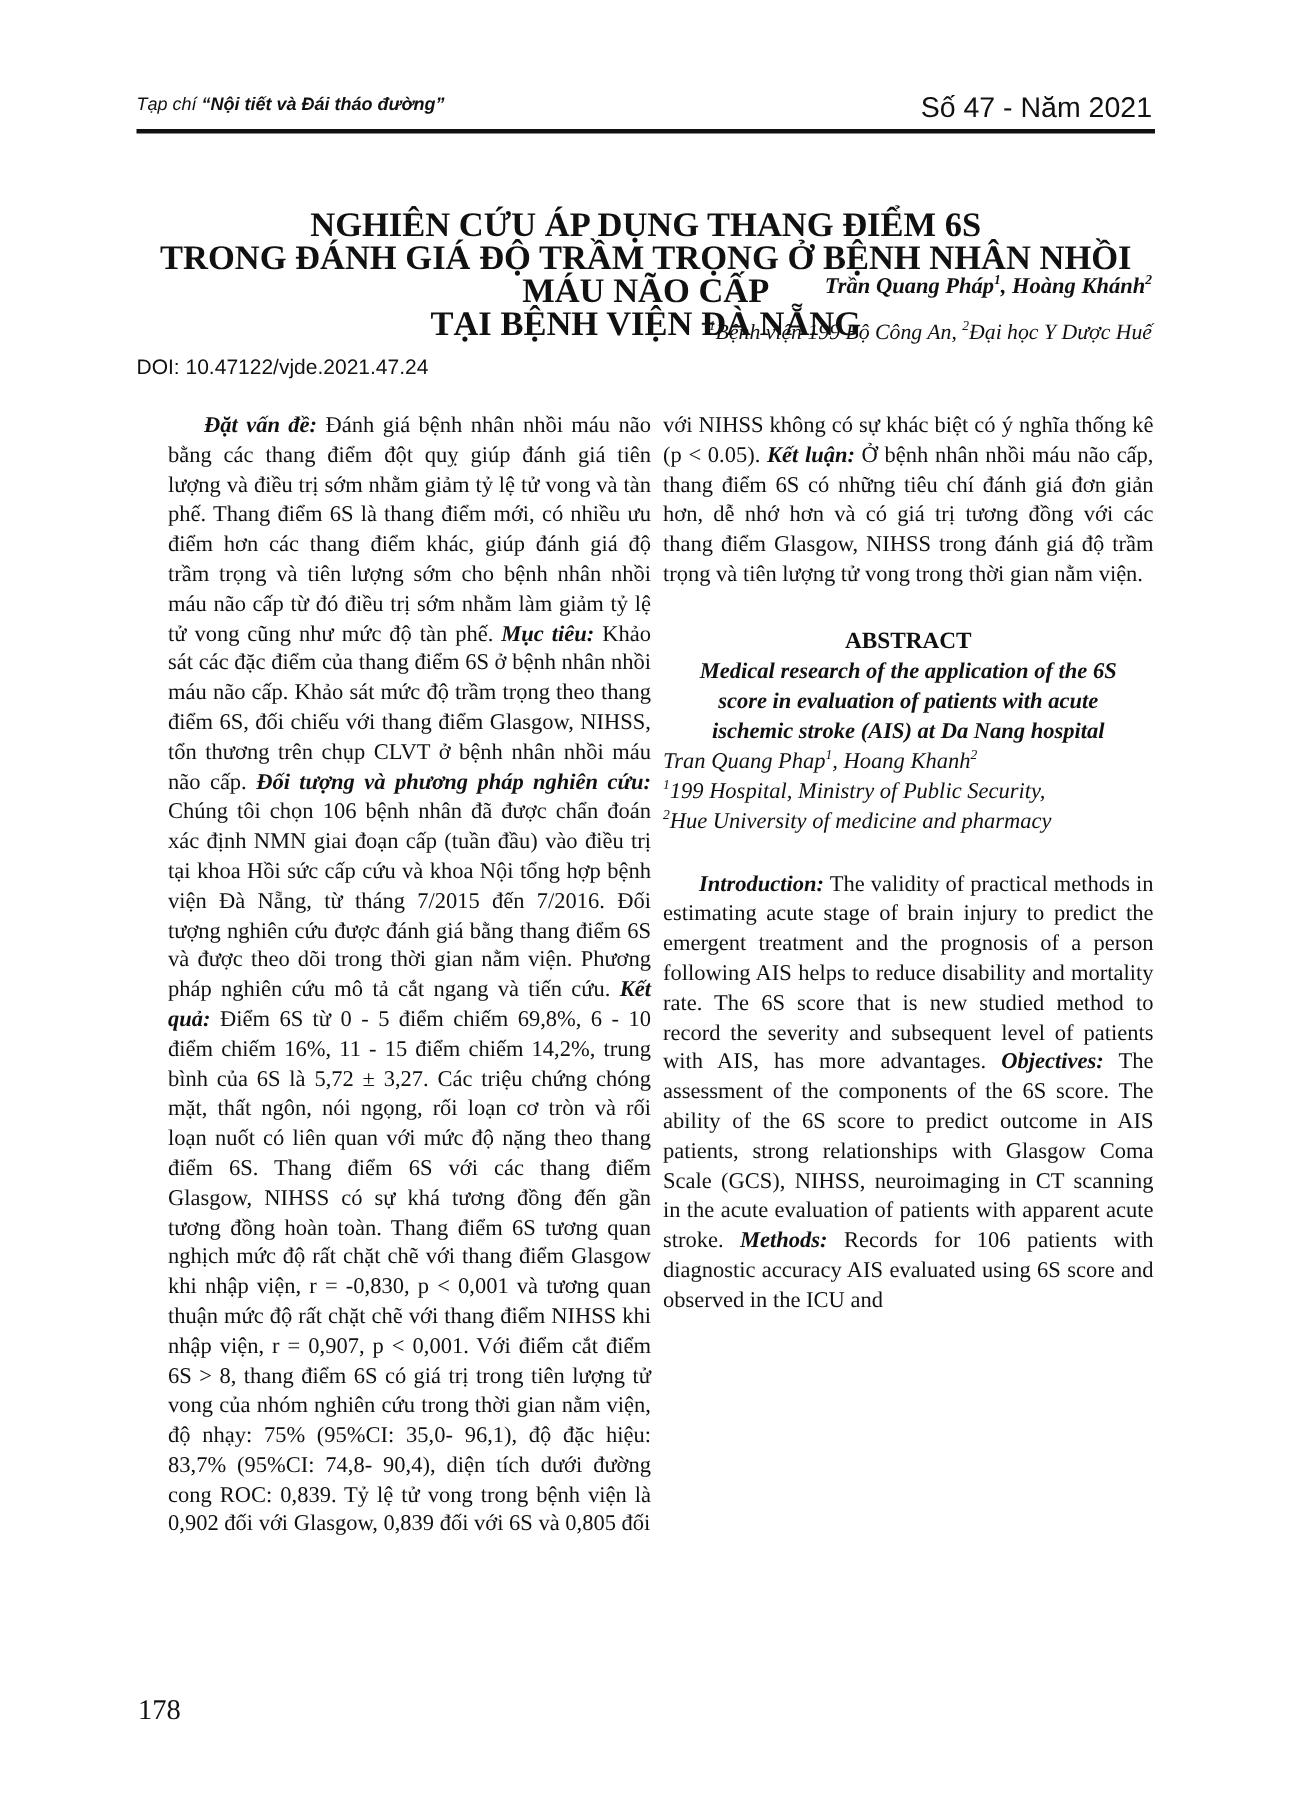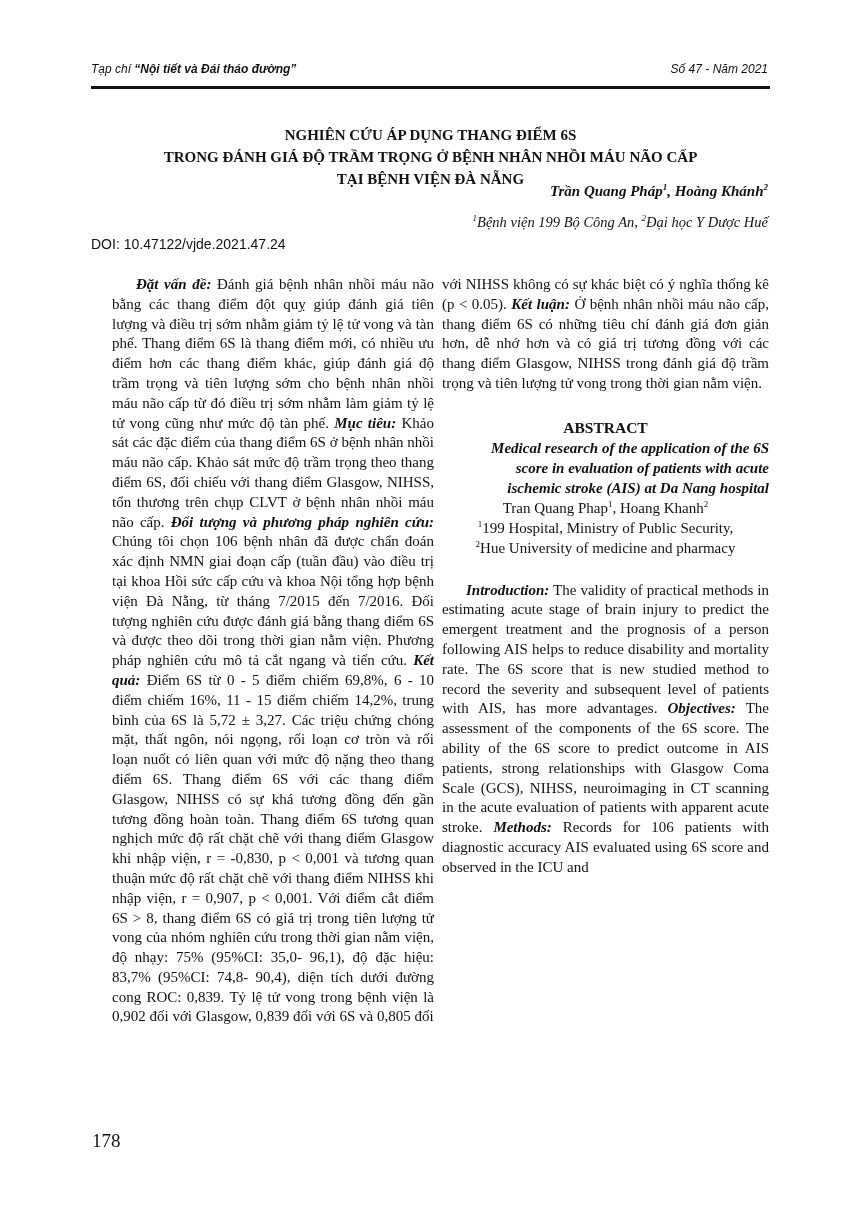--- a/index.html
+++ b/index.html
@@ -3,39 +3,39 @@
 <meta charset="utf-8">
 <style>
   html, body { margin:0; padding:0; background:#ffffff; }
   body { width:862px; height:1207px; position:relative; overflow:hidden; color:#111; }
   .serif { font-family:"Liberation Serif","DejaVu Serif",serif; }
   .sans { font-family:"Liberation Sans","DejaVu Sans",sans-serif; }
 
   .header { position:absolute; left:91px; top:62px; width:679px; height:22px; }
   .header .journal { position:absolute; left:0; top:0; font-size:12px; font-style:italic; }
   .header .journal b { font-weight:bold; }
-  .header .issue { position:absolute; right:2px; top:0; font-size:12px; font-style:italic; }
+  .header .issue { position:absolute; right:2px; top:0; font-size:19px; }
   .header-rule { position:absolute; left:91px; top:86px; width:679px; height:3px; background:#111; }
 
-  .title { position:absolute; left:91px; top:124px; width:679px; text-align:center; font-weight:bold; font-size:15px; line-height:22px; }
+  .title { position:absolute; left:91px; top:139px; width:679px; text-align:center; font-weight:bold; font-size:23px; line-height:22px; }
   .authors { position:absolute; right:94px; top:183px; font-size:15px; font-style:italic; font-weight:bold; }
   .affil { position:absolute; right:94px; top:214px; font-size:14.5px; font-style:italic; }
   sup { font-size:9px; line-height:0; vertical-align:super; }
   .doi { position:absolute; left:91px; top:236px; font-size:14px; }
 
   .col { position:absolute; top:275px; width:322px; font-size:15px; line-height:19.8px; text-align:justify; }
   .col.left { left:112px; }
   .col.right { left:442px; width:327px; }
   .col p { margin:0; }
   .indent { text-indent:24px; }
   .sec-head { text-align:center; font-weight:bold; font-size:15.5px; margin:0; }
   .bi { font-weight:bold; font-style:italic; }
   .it { font-style:italic; }
-  .abs-title { text-align:right; font-weight:bold; font-style:italic; font-size:15px; line-height:20px; }
-  .abs-auth { text-align:center; font-size:15px; line-height:20px; }
+  .abs-title { text-align:center; font-weight:bold; font-style:italic; font-size:15px; line-height:20px; }
+  .abs-auth { text-align:left; font-style:italic; font-size:15px; line-height:20px; }
   .page-num { position:absolute; left:92px; top:1130px; font-size:19px; }
 </style>
 </head>
 <body>
 
 <div class="header">
   <span class="journal sans"><span>Tạp chí </span><b>“Nội tiết và Đái tháo đường”</b></span>
   <span class="issue sans">Số 47 - Năm 2021</span>
 </div>
 <div class="header-rule"></div>

